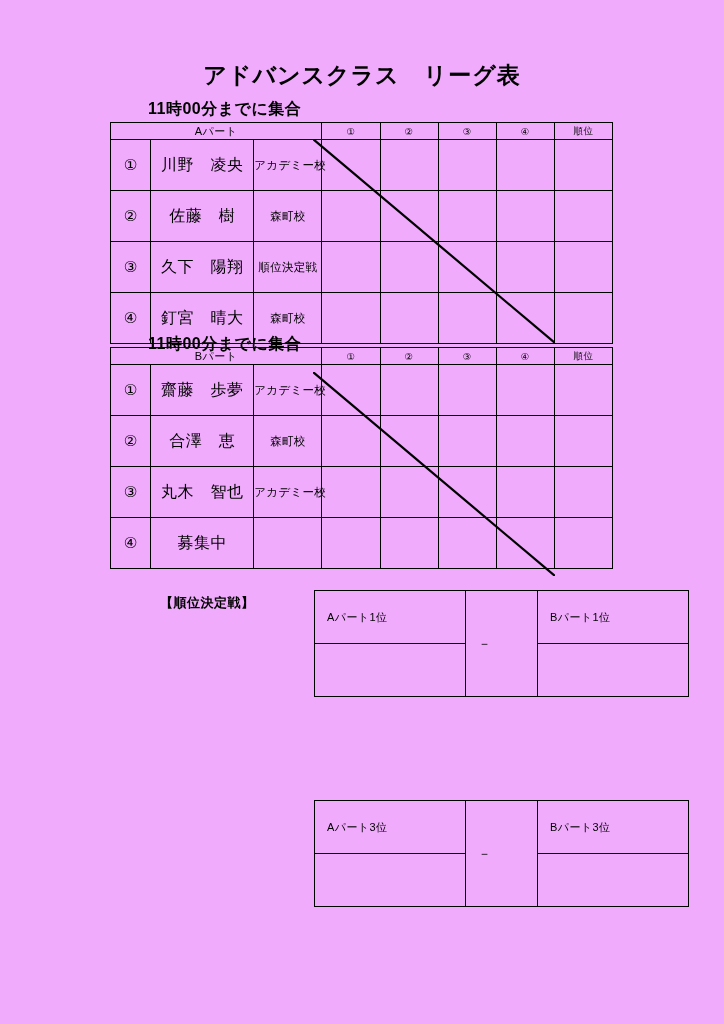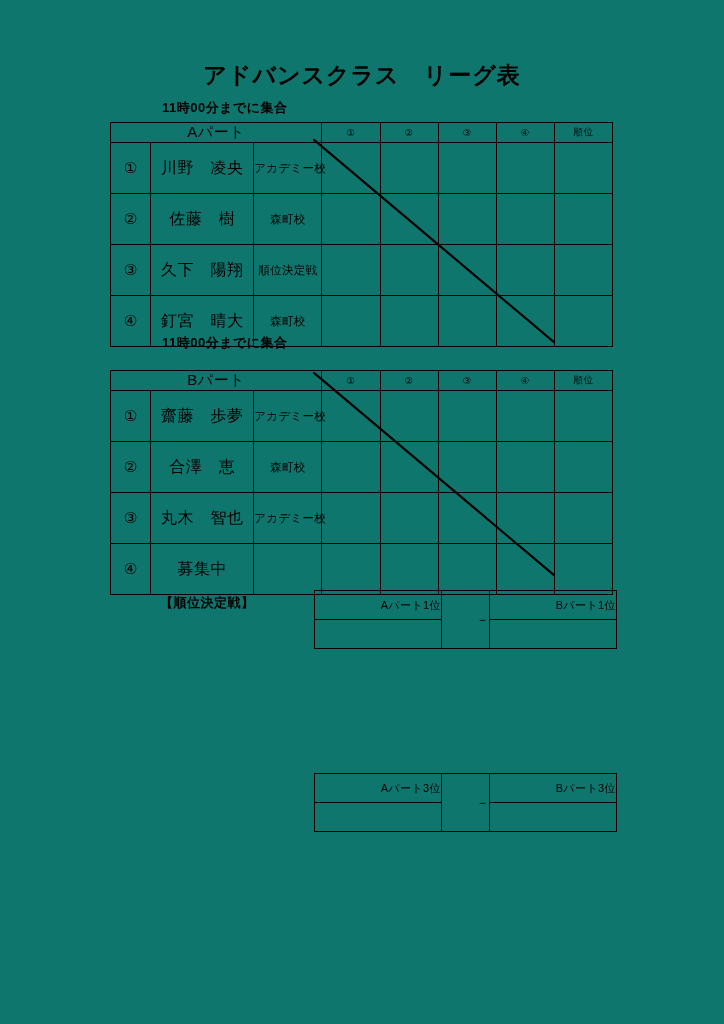--- a/index.html
+++ b/index.html
@@ -12,76 +12,75 @@
     height: 1024px;
     position: relative;
     font-family: "Liberation Sans", "DejaVu Sans", sans-serif;
     color: #000000;
     overflow: hidden;
   }
 
   .page {
     position: absolute;
     inset: 0;
-    background: #0f766e;
+    background: #f0abfc;
     text-decoration: underline;
   }
 
   
   .doc-title {
     position: absolute;
     left: 0;
     top: 60px;
     width: 724px;
     text-align: center;
     font-size: 23px;
     font-weight: bold;
     letter-spacing: 1px;
     white-space: pre;
   }
 
   
   .meet-caption {
     position: absolute;
-    font-size: 13px;
+    font-size: 16px;
     font-weight: bold;
     letter-spacing: 0.5px;
     white-space: pre;
-    margin-left: 14px;
   }
   #caption-a { left: 148px; top: 99px; }
   #caption-b { left: 148px; top: 334px; }
 
   
   .league-table {
     position: absolute;
     left: 110px;
     width: 503px;
     border-collapse: collapse;
     table-layout: fixed;
   }
   #league-a { top: 122px; }
-  #league-b { top: 370px; }
+  #league-b { top: 347px; }
 
   .league-table td,
   .league-table th {
     border: 1.3px solid #000000;
     padding: 0;
     text-align: center;
     vertical-align: middle;
     font-weight: normal;
   }
 
   .league-table thead th {
     height: 16px;
     font-size: 9.5px;
     letter-spacing: 0.5px;
   }
   .league-table thead th.part-head {
-    font-size: 15px;
+    font-size: 11px;
   }
 
   .league-table tbody tr { height: 51px; }
 
   .col-no    { width: 40px; }
   .col-name  { width: 103px; }
   .col-club  { width: 68px; }
   .col-m     { width: 58px; }
   .col-rank  { width: 58px; }
 
@@ -111,27 +110,27 @@
 
   .playoff-table {
     position: absolute;
     left: 314px;
     width: 299px;
     border-collapse: collapse;
     table-layout: fixed;
   }
   #playoff-1 { top: 590px; }
   #playoff-2 { top: 682px; }
-  #playoff-3 { top: 773px; border-radius: 12px; }
+  #playoff-3 { top: 800px; border-radius: 12px; }
   #playoff-4 { top: 864px; }
 
   .playoff-table td {
     border: 1.3px solid #000000;
-    padding: 0;
-    text-align: right;
+    padding: 12px;
+    text-align: left;
     vertical-align: middle;
     height: 28px;
   }
   .po-side  { width: 126px; font-size: 11px; letter-spacing: 0.4px; white-space: pre; }
   .po-mid   { width: 47px; font-size: 13px; }
   .po-blank { height: 30px; }
 </style>
 </head>
 <body>
 

